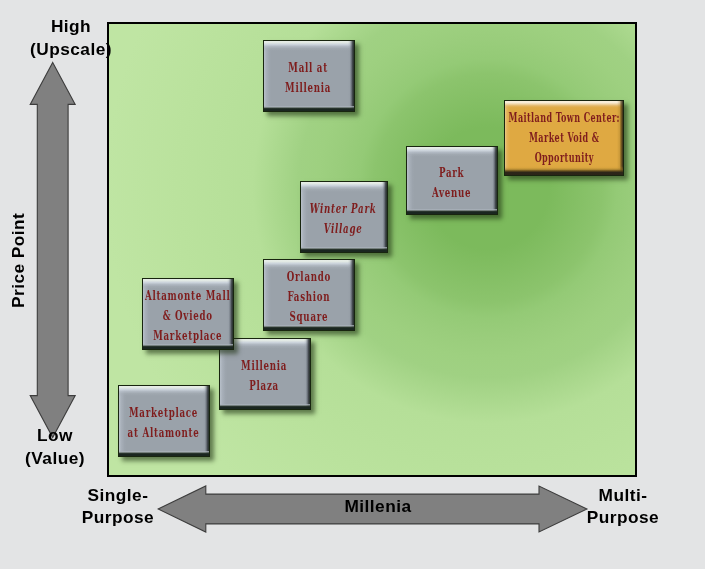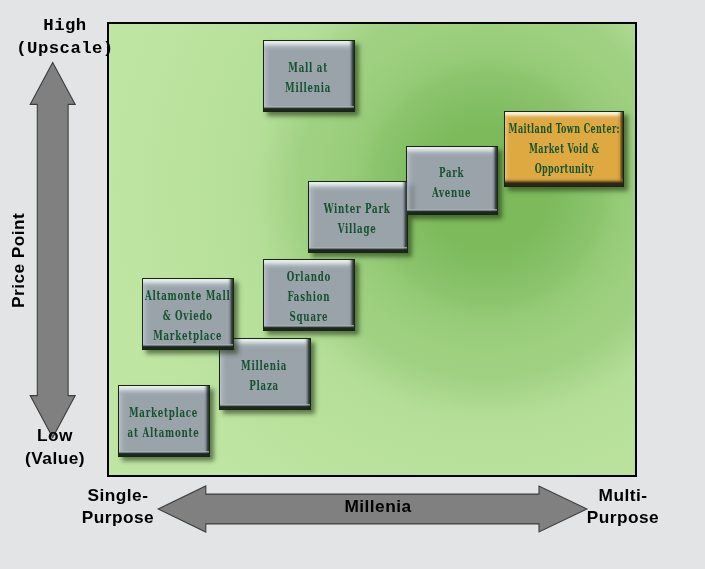--- a/index.html
+++ b/index.html
@@ -34,21 +34,21 @@
 
   
   .arrowsvg{position:absolute;display:block;}
 
   
   .node{position:absolute;box-sizing:border-box;
         border:1px solid #18250f;
         box-shadow:3.5px 3.5px 4.5px rgba(30,48,18,0.58);
         font-family:"DejaVu Serif Condensed","DejaVu Serif",serif;
         font-weight:bold;font-size:13px;letter-spacing:1px;
-        color:#14532d;text-align:center;line-height:20px;
+        color:#7f1d1d;text-align:center;line-height:20px;
         display:flex;align-items:center;justify-content:center;}
   .node .lines{position:relative;z-index:3;white-space:pre;display:inline-block;
         transform:scaleX(0.74);margin-left:-1px;margin-top:4.2px;}
   .node::before{content:"";position:absolute;left:0;top:0;right:0;bottom:0;z-index:1;}
   .node::after{content:"";position:absolute;left:0;top:0;right:0;bottom:0;z-index:2;}
 
   
   .node.grey{background:#9aa2aa;}
   .node.grey::before{background:
       linear-gradient(180deg,
@@ -74,21 +74,21 @@
         rgba(169,177,186,0.85) 4.4px,
         rgba(169,177,186,0.00) 5.4px),
       linear-gradient(270deg,
         rgba(30,42,34,0.96) 0px,
         rgba(50,54,60,0.82) 1.6px,
         rgba(92,100,110,0.50) 3.0px,
         rgba(138,146,156,0.22) 4.4px,
         rgba(154,162,170,0.00) 6px);}
 
   
-  .node.orange{background:#dfa942;margin-top:11px;}
+  .node.orange{background:#dfa942;}
   .node.orange .lines{margin-top:2.3px;margin-left:1px;}
   .node.orange::before{background:
       linear-gradient(180deg,
         rgba(250,240,219,1.00) 0px,
         rgba(249,238,218,0.98) 1.5px,
         rgba(242,221,184,0.88) 3px,
         rgba(232,200,144,0.62) 4.5px,
         rgba(226,180,100,0.28) 6px,
         rgba(223,169,66,0.00) 8px),
       linear-gradient(90deg,
@@ -127,21 +127,21 @@
     <span class="lines">Maitland Town Center:
 Market Void &amp;
 Opportunity</span>
   </div>
 
   <div class="node grey" style="left:406px;top:146px;width:92px;height:69px;">
     <span class="lines">Park
 Avenue</span>
   </div>
 
-  <div class="node grey" style="left:308px;top:181px;width:100px;height:71.5px;">
+  <div class="node grey" style="left:300px;top:181px;width:88px;height:71.5px;font-style:italic;">
     <span class="lines">Winter Park
 Village</span>
   </div>
 
   <div class="node grey" style="left:263px;top:259px;width:92px;height:71.5px;justify-content:center;">
     <span class="lines">Orlando
 Fashion
 Square</span>
   </div>
 
@@ -162,21 +162,21 @@
   </div>
 
   <svg class="arrowsvg" style="left:29px;top:61px;" width="48" height="378" viewBox="0 0 48 378">
     <polygon points="23.7,1.5 46.2,43.4 39.1,43.4 39.1,334.6 46.2,334.6 23.7,376.5 1.2,334.6 8.3,334.6 8.3,43.4 1.2,43.4" fill="#808080" stroke="#3d3d3d" stroke-width="1.1" stroke-linejoin="miter"></polygon>
   </svg>
 
   <svg class="arrowsvg" style="left:157px;top:484px;" width="432" height="50" viewBox="0 0 432 50">
     <polygon points="1.1,25 48.8,2.0 48.8,10.1 382.0,10.1 382.0,2.0 429.9,25 382.0,48.0 382.0,39.9 48.8,39.9 48.8,48.0" fill="#808080" stroke="#3d3d3d" stroke-width="1.1" stroke-linejoin="miter"></polygon>
   </svg>
 
-  <div class="axtext" style="left:13px;top:15px;width:104px;font-family:Liberation Mono, monospace;">High
+  <div class="axtext" style="left:19px;top:15px;width:104px;">High
 (Upscale)</div>
   <div class="axtext" style="left:3px;top:424px;width:104px;">Low
 (Value)</div>
   <div class="axtext" style="left:-42px;top:249px;width:120px;transform:rotate(-90deg);">Price Point</div>
 
   <div class="axtext" style="left:67px;top:483.5px;width:102px;">Single-
 Purpose</div>
   <div class="axtext" style="left:572px;top:483.5px;width:102px;">Multi-
 Purpose</div>
   <div class="axtext" style="left:318px;top:495px;width:120px;">Millenia</div>

